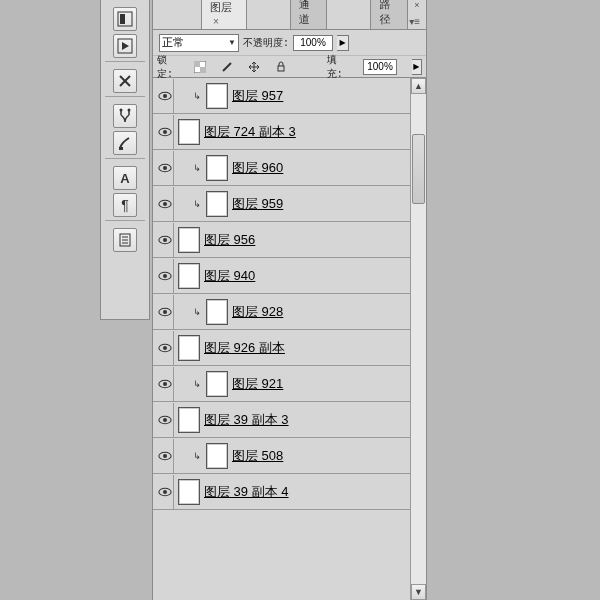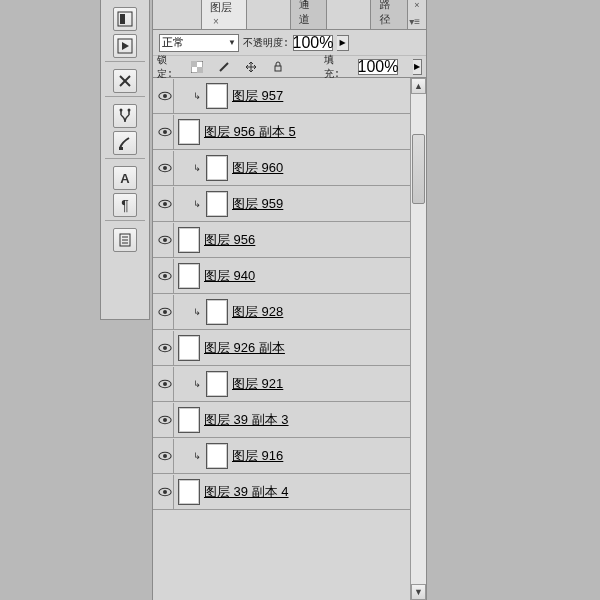--- a/index.html
+++ b/index.html
@@ -34,21 +34,21 @@
   .tab { padding: 2px 8px; background:#c6c6c6; border:1px solid #8a8a8a; border-bottom:none; margin-right:-1px; font-size:11px; color:#333; cursor:pointer; border-radius:3px 3px 0 0;margin-left:44px; }
   .tab.active { background:#e8e8e8; }
   .tab-close { font-size:10px; margin-left:3px; color:#666; }
   .tab-menu { margin-left:auto; margin-right:4px; font-size:10px; color:#555; cursor:pointer; padding:2px; }
 
   
   .row-opts { display:flex; align-items:center; height:26px; padding:0 6px; gap:4px; background:#d6d6d6; border-bottom:1px solid #bcbcbc; }
   .blend-select { flex:0 0 80px; height:18px; background:#fff; border:1px solid #777; font-size:11px; padding:0 2px; display:flex; align-items:center; justify-content:space-between; }
   .blend-select .arrow { font-size:8px; color:#333; }
   .lbl { font-size:10px; color:#222;font-family:Liberation Mono, monospace; }
-  .pct-box { width:40px; height:16px; background:#fff; border:1px solid #777; font-size:16px; text-align:center; display:flex; align-items:center; justify-content:center; }
+  .pct-box { width:40px; height:16px; background:#fff; border:1px solid #777; font-size:10px; text-align:center; display:flex; align-items:center; justify-content:center; }
   .pct-arrow { width:12px; height:16px; border:1px solid #777; border-left:none; background:#e6e6e6; font-size:8px; display:flex; align-items:center; justify-content:center; cursor:pointer; }
 
   
   .row-lock { display:flex; align-items:center; height:22px; padding:0 4px; gap:15px; background:#d6d6d6; border-bottom:1px solid #8a8a8a; }
   .lock-icon { width:14px; height:14px; display:flex; align-items:center; justify-content:center; font-size:11px; color:#444; cursor:pointer; }
 
   
   .layers-wrap { position:relative; height: calc(600px - 10px - 20px - 26px - 22px); overflow:hidden; background:#d6d6d6; }
   .layers { position:absolute; left:0; top:0; right:16px; }
   .layer-row {
@@ -203,21 +203,21 @@
           <span class="layer-name">图层 957</span>
         </div>
         <div class="layer-row">
           <div class="eye">
             <svg viewBox="0 0 16 10">
               <ellipse cx="8" cy="5" rx="7" ry="4.2" fill="none" stroke="#333" stroke-width="1.2"></ellipse>
               <circle cx="8" cy="5" r="2.3" fill="#333"></circle>
             </svg>
           </div>
           <div class="thumb"></div>
-          <span class="layer-name">图层 956 副本 5</span>
+          <span class="layer-name">图层 724 副本 3</span>
         </div>
         <div class="layer-row">
           <div class="eye">
             <svg viewBox="0 0 16 10">
               <ellipse cx="8" cy="5" rx="7" ry="4.2" fill="none" stroke="#333" stroke-width="1.2"></ellipse>
               <circle cx="8" cy="5" r="2.3" fill="#333"></circle>
             </svg>
           </div>
           <span class="indent"></span>
           <span class="clip-ind">↳</span>
@@ -303,21 +303,21 @@
         <div class="layer-row">
           <div class="eye">
             <svg viewBox="0 0 16 10">
               <ellipse cx="8" cy="5" rx="7" ry="4.2" fill="none" stroke="#333" stroke-width="1.2"></ellipse>
               <circle cx="8" cy="5" r="2.3" fill="#333"></circle>
             </svg>
           </div>
           <span class="indent"></span>
           <span class="clip-ind">↳</span>
           <div class="thumb"></div>
-          <span class="layer-name">图层 916</span>
+          <span class="layer-name">图层 508</span>
         </div>
         <div class="layer-row">
           <div class="eye">
             <svg viewBox="0 0 16 10">
               <ellipse cx="8" cy="5" rx="7" ry="4.2" fill="none" stroke="#333" stroke-width="1.2"></ellipse>
               <circle cx="8" cy="5" r="2.3" fill="#333"></circle>
             </svg>
           </div>
           <div class="thumb"></div>
           <span class="layer-name">图层 39 副本 4</span>

